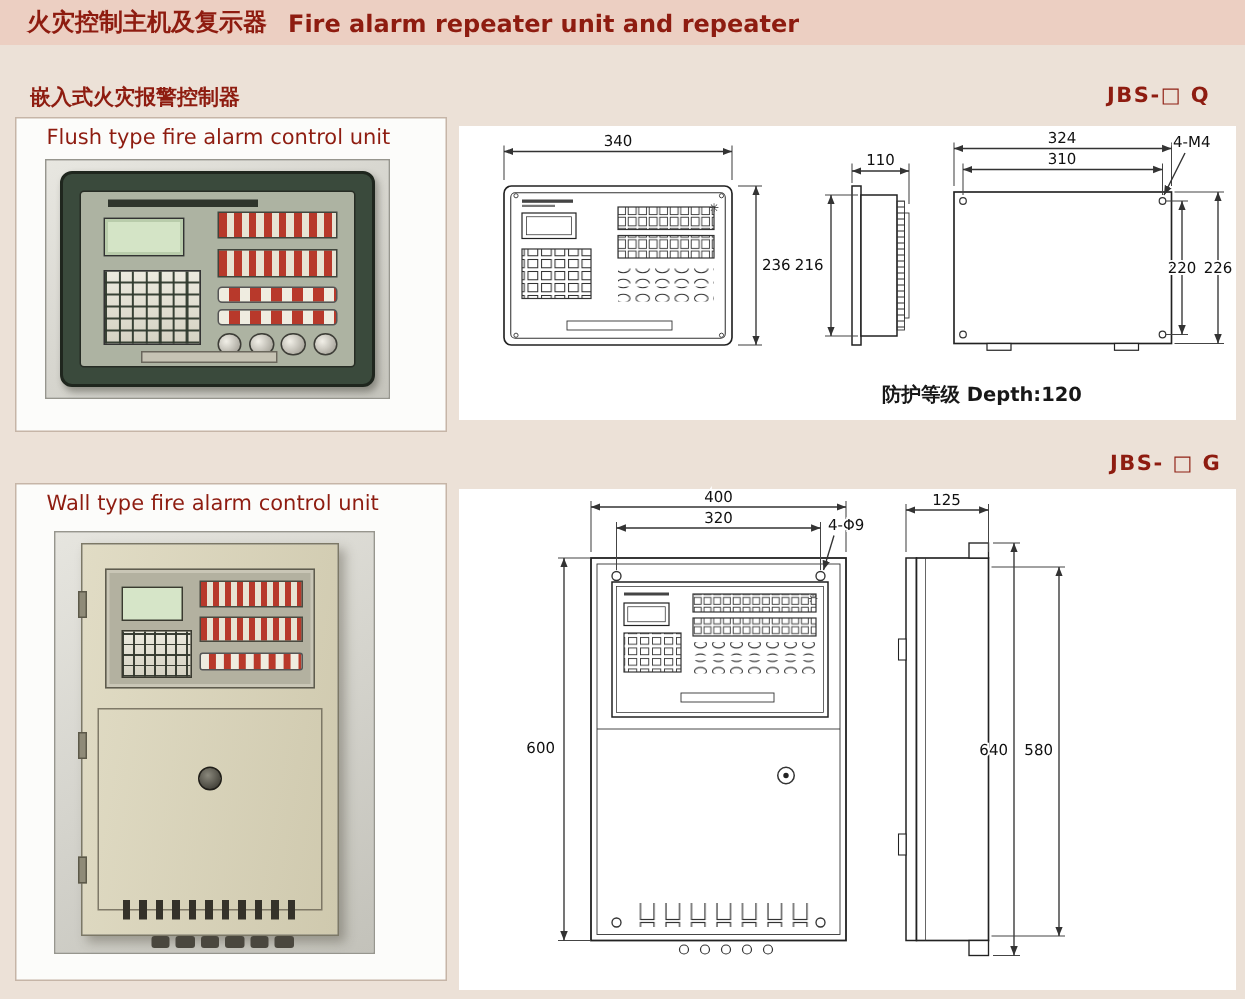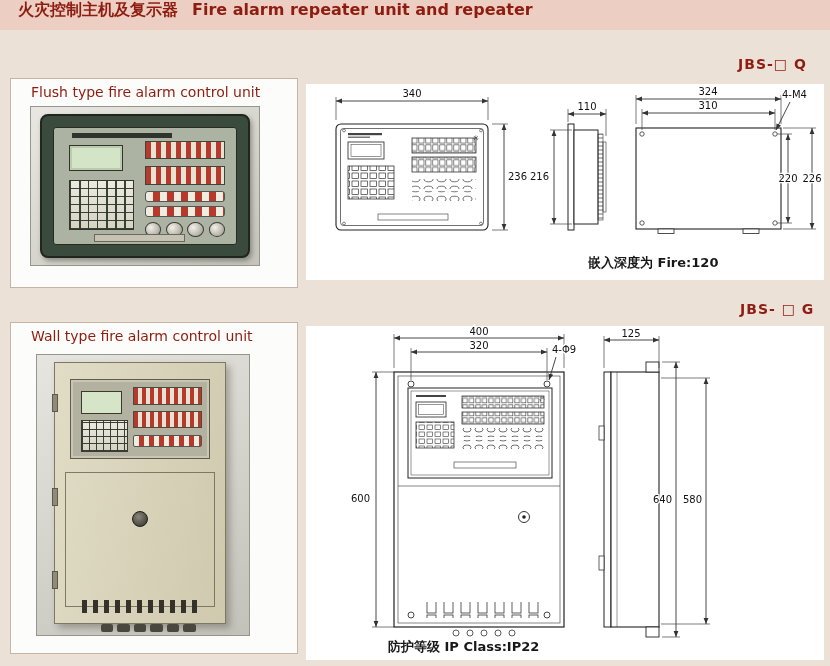--- a/index.html
+++ b/index.html
@@ -7,21 +7,21 @@
     --page-bg:#ece1d7;
     --header-bg:#eccfc2;
     --panel-bg:#ffffff;
   }
   *{box-sizing:border-box;margin:0;padding:0;}
   body{background:var(--page-bg);font-family:"DejaVu Sans","Liberation Sans",sans-serif;}
   .page{position:relative;width:830px;height:666px;background:var(--page-bg);overflow:hidden;}
 
   
   .hdr{position:absolute;left:0;top:0;width:830px;height:30px;background:var(--header-bg);
-       display:flex;padding-left:18px;color:var(--accent);font-weight:bold;font-size:16px;}
+       display:flex;align-items:center;padding-left:18px;color:var(--accent);font-weight:bold;font-size:16px;}
   .hdr .en{margin-left:14px;}
 
   .zh-title{position:absolute;color:var(--accent);font-weight:bold;font-size:14px;}
   .model{position:absolute;color:var(--accent);font-weight:bold;font-size:14px;letter-spacing:1px;}
 
   .wbox{position:absolute;background:#fcfcfa;border:1px solid #c6b5a7;}
   .wbox .en-title{position:absolute;left:20px;top:5px;color:var(--accent);font-weight:normal;font-size:14px;}
 
   .dpanel{position:absolute;background:var(--panel-bg);}
 
@@ -92,20 +92,21 @@
 </head>
 <body>
 
 <div class="page">
 
   <div class="hdr">
     <span class="zh">火灾控制主机及复示器</span>
     <span class="en">Fire alarm repeater unit and repeater</span>
   </div>
 
+  <div class="zh-title" style="left:20px;top:56px;">嵌入式火灾报警控制器</div>
   <div class="model" style="left:738px;top:56px;text-align:center;">JBS-□ Q</div>
 
   <div class="wbox" style="left:10px;top:78px;width:288px;height:210px;">
     <div class="en-title">Flush type fire alarm control unit</div>
   </div>
 
   <div class="photo1">
     <div class="p1-unit">
       <div class="p1-face">
         <div class="p1-head"></div>
@@ -215,21 +216,21 @@
     <line class="ext" x1="471" y1="50" x2="486" y2="50"></line>
     <line class="ext" x1="471" y1="139" x2="486" y2="139"></line>
     <line class="dim" x1="482" y1="50" x2="482" y2="139" marker-start="url(#a1)" marker-end="url(#a1)"></line>
     <text class="dt" x="482" y="98" text-anchor="middle">220</text>
     <line class="ext" x1="477" y1="44" x2="510" y2="44"></line>
     <line class="ext" x1="477" y1="145" x2="510" y2="145"></line>
     <line class="dim" x1="506" y1="44" x2="506" y2="145" marker-start="url(#a1)" marker-end="url(#a1)"></line>
     <text class="dt" x="506" y="98" text-anchor="middle">226</text>
   </svg>
 
-  <div class="iptext" style="left:588px;top:254px;">嵌入深度为  Fire:120</div>
+  <div class="iptext" style="left:588px;top:254px;">防护等级  Depth:120</div>
 
   <div class="model" style="left:740px;top:301px;">JBS- □ G</div>
 
   <div class="wbox" style="left:10px;top:322px;width:288px;height:332px;">
     <div class="en-title">Wall type fire alarm control unit</div>
   </div>
 
   <div class="photo2">
     <div class="p2-cab">
       <div class="p2-panel">
@@ -341,15 +342,14 @@
     <line class="ext" x1="356" y1="36" x2="374" y2="36"></line>
     <line class="ext" x1="356" y1="311" x2="374" y2="311"></line>
     <line class="dim" x1="370" y1="36" x2="370" y2="311" marker-start="url(#a2)" marker-end="url(#a2)"></line>
     <text class="dt" x="366" y="177" text-anchor="end">640</text>
     <line class="ext" x1="355" y1="52" x2="404" y2="52"></line>
     <line class="ext" x1="355" y1="298" x2="404" y2="298"></line>
     <line class="dim" x1="400" y1="52" x2="400" y2="298" marker-start="url(#a2)" marker-end="url(#a2)"></line>
     <text class="dt" x="396" y="177" text-anchor="end">580</text>
   </svg>
 
-  <div class="iptext" style="left:388px;top:638px;">防护等级  IP Class:IP22</div>
 
 </div>
 
 </body></html>

